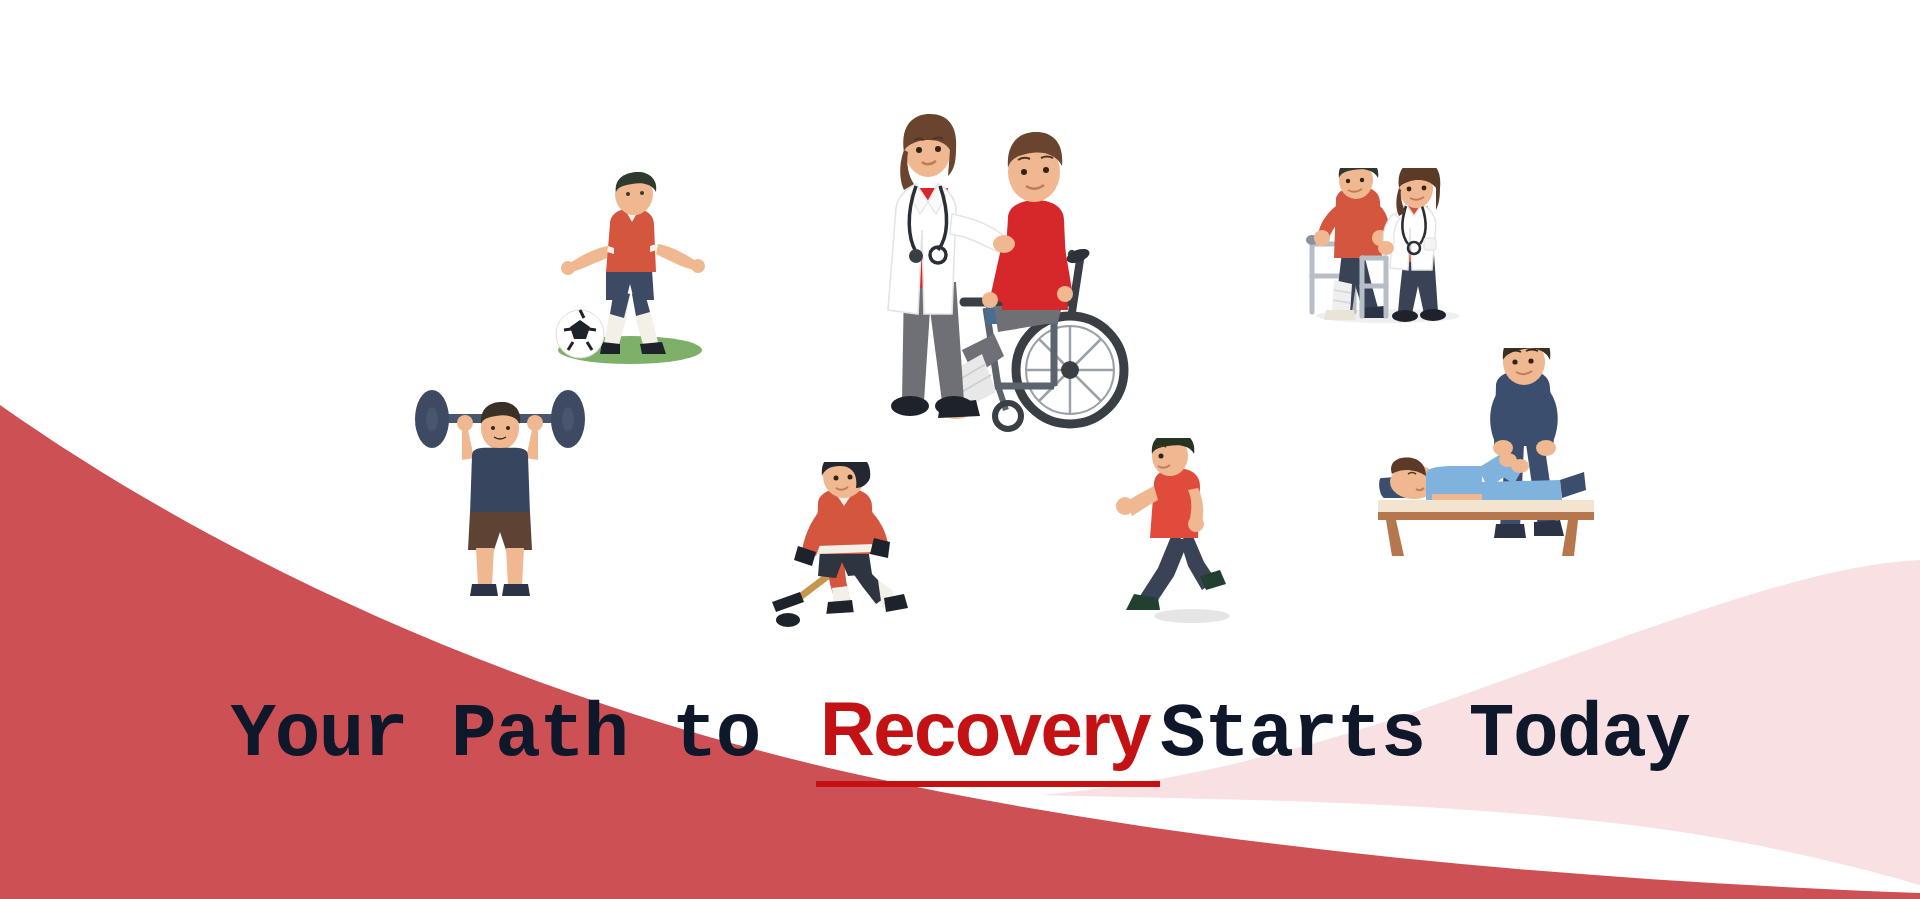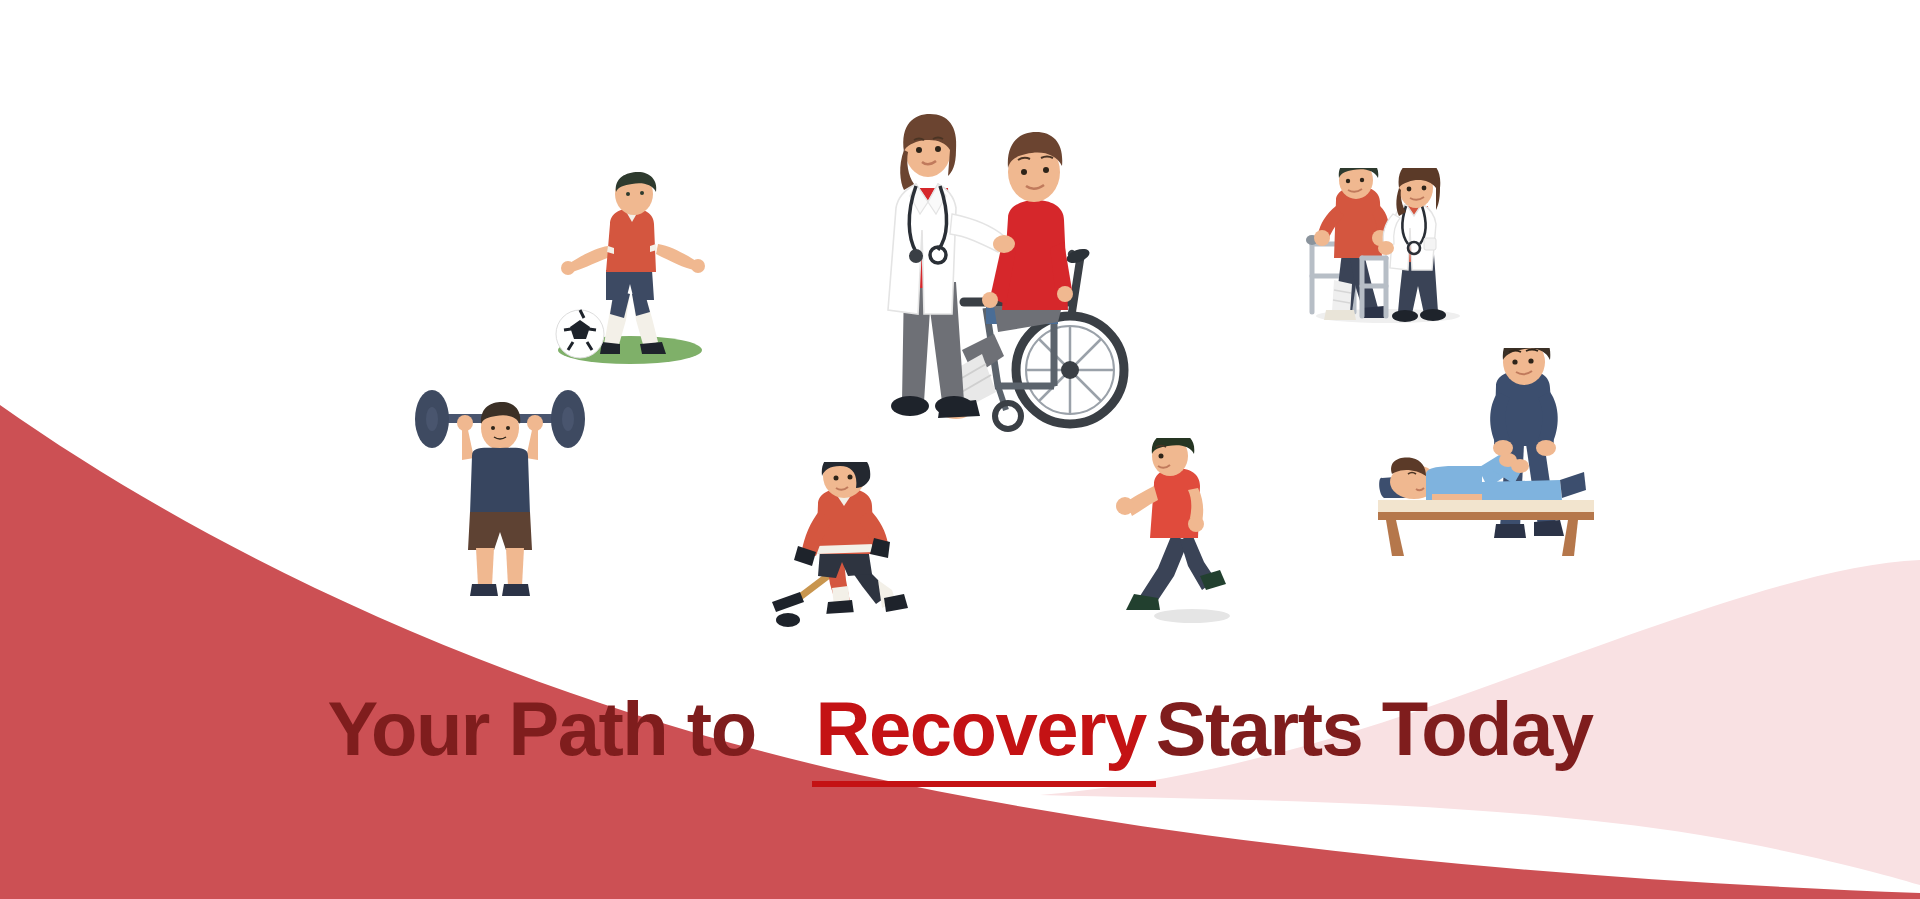--- a/index.html
+++ b/index.html
@@ -46,21 +46,22 @@
     font-family: "Liberation Sans", sans-serif;
     font-size: 76px;
     font-weight: bold;
     letter-spacing: -1.5px;
     line-height: 1.1;
     white-space: nowrap;
     color: #0b0b0b;
     z-index: 5;
   }
   #headline .hl-plain {
-    color: #7f1d1d;
+    color: #0f172a;
+    font-family: Liberation Mono, monospace;
   }
   #headline .hl-gap {
     display: inline-block;
     width: 26px;
   }
   #headline .hl-accent {
     color: #C41214;
     font-weight: bold;
     border-bottom: 6px solid #C41214;
     padding-bottom: 10px;

